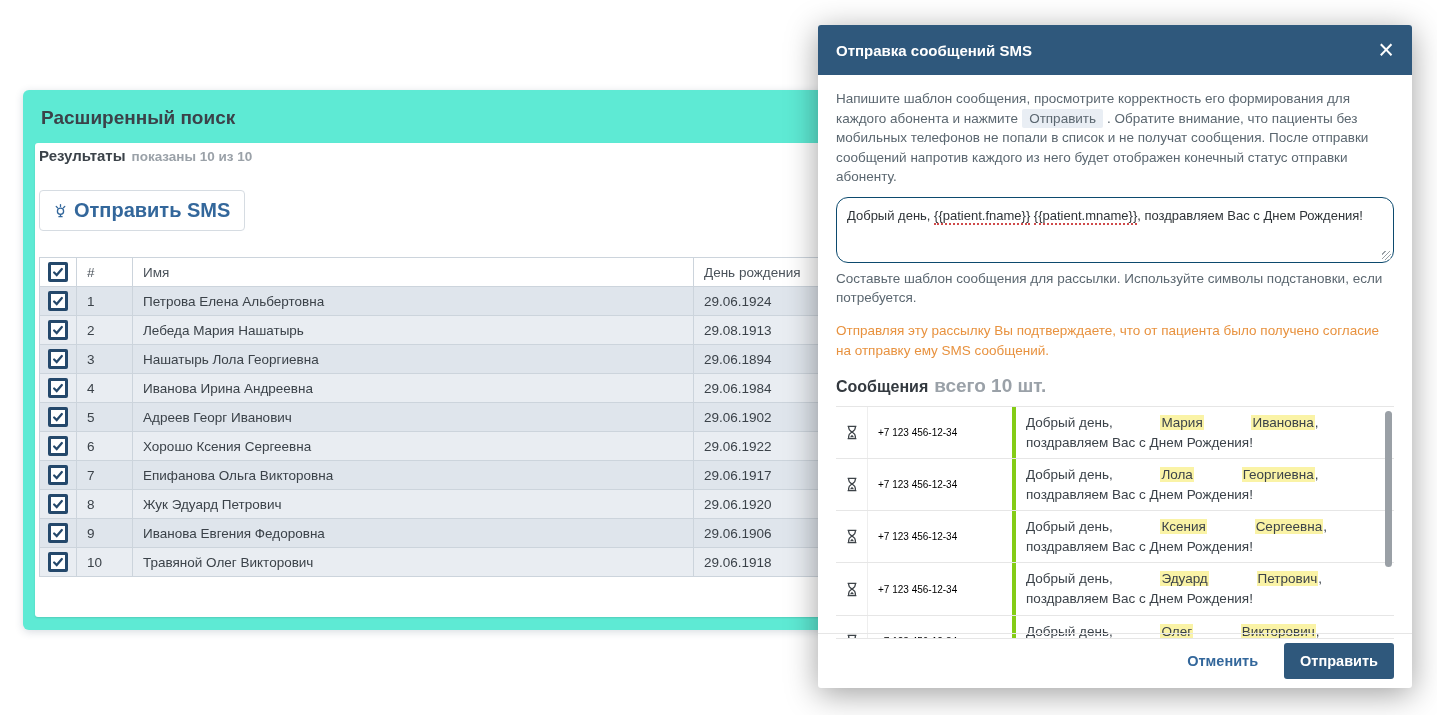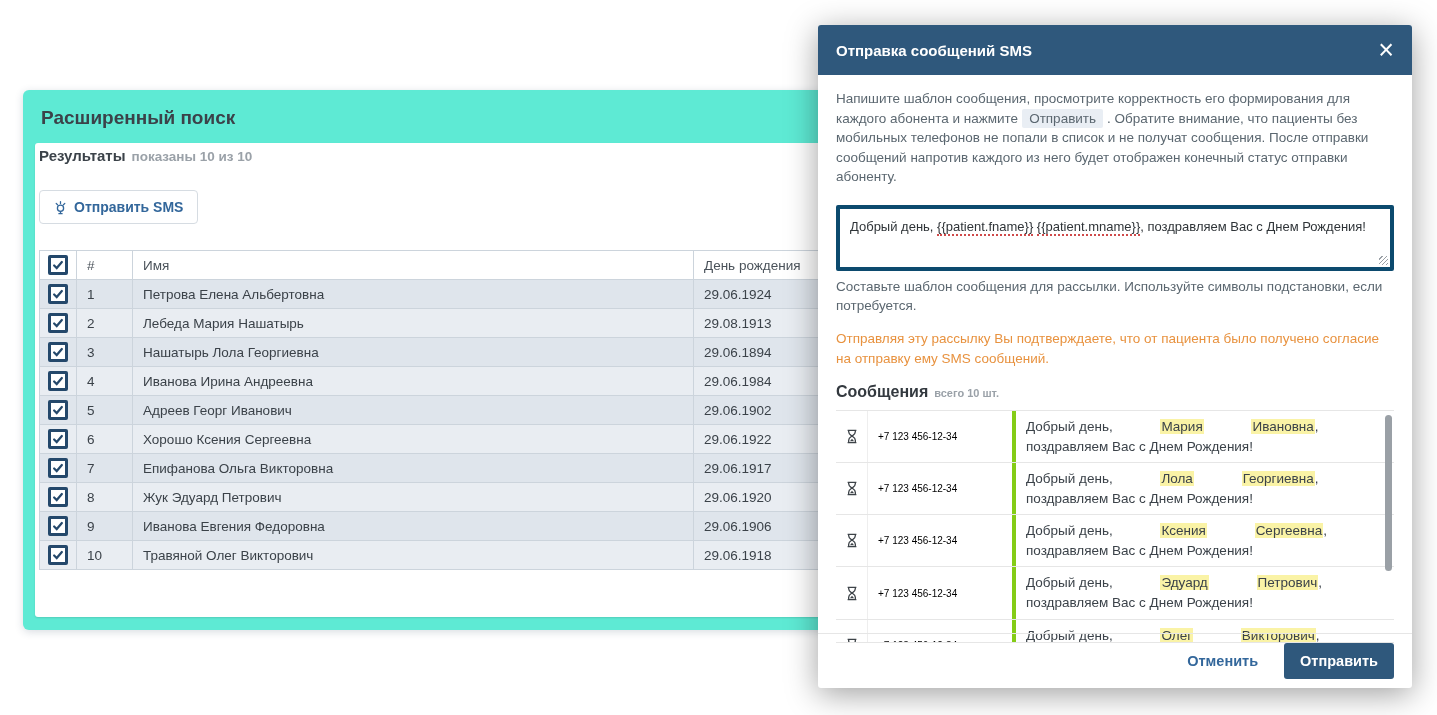--- a/index.html
+++ b/index.html
@@ -10,21 +10,21 @@
   .search-card { position:absolute; left:23px; top:90px; width:825px; height:540px;
                  background:#5eead4; border-radius:6px; box-shadow:0 2px 8px rgba(40,60,90,.18); }
   .search-card h1 { font-size:19px; font-weight:bold; color:#3b4249; padding:17px 18px 14px 18px; }
   .inner-card { background:#ffffff; margin:0 12px 12px 12px; border-radius:3px;
                 box-shadow:0 1px 2px rgba(0,0,0,.12); padding:4px; height:474px; }
   .results-line { font-size:15px; color:#3b4249; }
   .results-line b { font-weight:bold; }
   .results-meta { color:#9aa1a8; font-size:13.5px; font-weight:bold; margin-left:6px; }
   .sms-btn { display:inline-flex; align-items:center; gap:7px; margin-top:26px;
              background:#ffffff; border:1px solid #d6dce2; border-radius:4px;
-             padding:8px 14px; font-size:14px; font-weight:bold; color:#33679b; cursor:pointer; }
+             padding:8px 14px; font-size:20px; font-weight:bold; color:#33679b; cursor:pointer; }
   table.patients { border-collapse:collapse; width:100%; margin-top:26px; table-layout:fixed;
                    font-size:13.5px; color:#3b4249; }
   table.patients col.c-check { width:37px; } table.patients col.c-num { width:56px; }
   table.patients col.c-name { width:561px; }
   table.patients th, table.patients td { border:1px solid #ccd4dc; padding:5px 10px;
                    text-align:left; font-weight:normal; height:29px; vertical-align:middle; }
   table.patients thead th { background:#ffffff; color:#4a525a; }
   table.patients tbody tr:nth-child(odd) td { background:#dfe5ec; }
   table.patients tbody tr:nth-child(even) td { background:#e9edf2; }
   .cell-check { text-align:center !important; padding:4px 6px !important; }
@@ -34,31 +34,31 @@
   
   .modal { position:absolute; left:818px; top:25px; width:594px; height:663px;
            background:#ffffff; border-radius:3px; box-shadow:0 6px 32px rgba(0,0,0,.38); }
   .modal-header { height:50px; background:#2f587c; border-radius:3px 3px 0 0;
                   display:flex; align-items:center; padding:0 18px; }
   .modal-title { color:#ffffff; font-size:15px; font-weight:bold; flex:1; }
   .modal-close { color:#ffffff; font-size:27px; line-height:1; cursor:pointer; font-weight:normal; }
   .modal-body { padding:14px 18px 0 18px; }
   .intro, .helper { font-size:13.5px; color:#5b6770; line-height:1.45; }
   .kbd { background:#e9eef4; padding:2px 7px; border-radius:2px; margin:0 4px; }
-  .tpl-box { position:relative; margin-top:18px; border:4px solid #0c4a6e; border-radius:2px;
+  .tpl-box { position:relative; margin-top:10px; border:1px solid #0c4a6e; border-radius:12px;
              width:100%; height:66px; padding:9px 10px; font-size:13px; color:#2f3438;
              white-space:pre-wrap; line-height:1.4; }
   .tok { border-bottom:2px dotted #cf4a4a; }
   .resize-grip { position:absolute; right:2px; bottom:2px; width:9px; height:9px;
                  background:repeating-linear-gradient(135deg,transparent 0 2px,#9aa0a6 2px 3px); }
   .helper { margin-top:6px; }
   .warning { margin-top:13px; font-size:13.5px; line-height:1.45; color:#e8923f; }
   .msgs-head { margin-top:15px; font-size:16px; color:#33393f; }
   .msgs-head b { font-weight:bold; }
-  .msgs-meta { color:#9aa1a8; font-size:11px; font-weight:bold; margin-left:6px; }
+  .msgs-meta { color:#9aa1a8; font-size:19px; font-weight:bold; margin-left:6px; }
   .msg-list { position:relative; margin-top:9px; border-top:1px solid #e6e6e6;
               border-bottom:1px solid #e6e6e6; height:233px; overflow:hidden; }
   .msg-row { display:flex; border-bottom:1px solid #e6e6e6; min-height:46px; background:#fff; }
   .msg-row:last-child { border-bottom:none; }
   .msg-icon { width:32px; display:flex; align-items:center; justify-content:center;
               border-right:1px solid #eeeeee; }
   .msg-phone { width:148px; display:flex; align-items:center; padding:0 10px;
                font-size:10px; color:#000000; border-right:4px solid #84cc16; }
   .msg-text { flex:1; padding:6px 10px; font-size:13.5px; color:#3b4249; line-height:1.45; }
   .hl { background:#faf3a6; padding:0 1px;margin-left:44px; }

